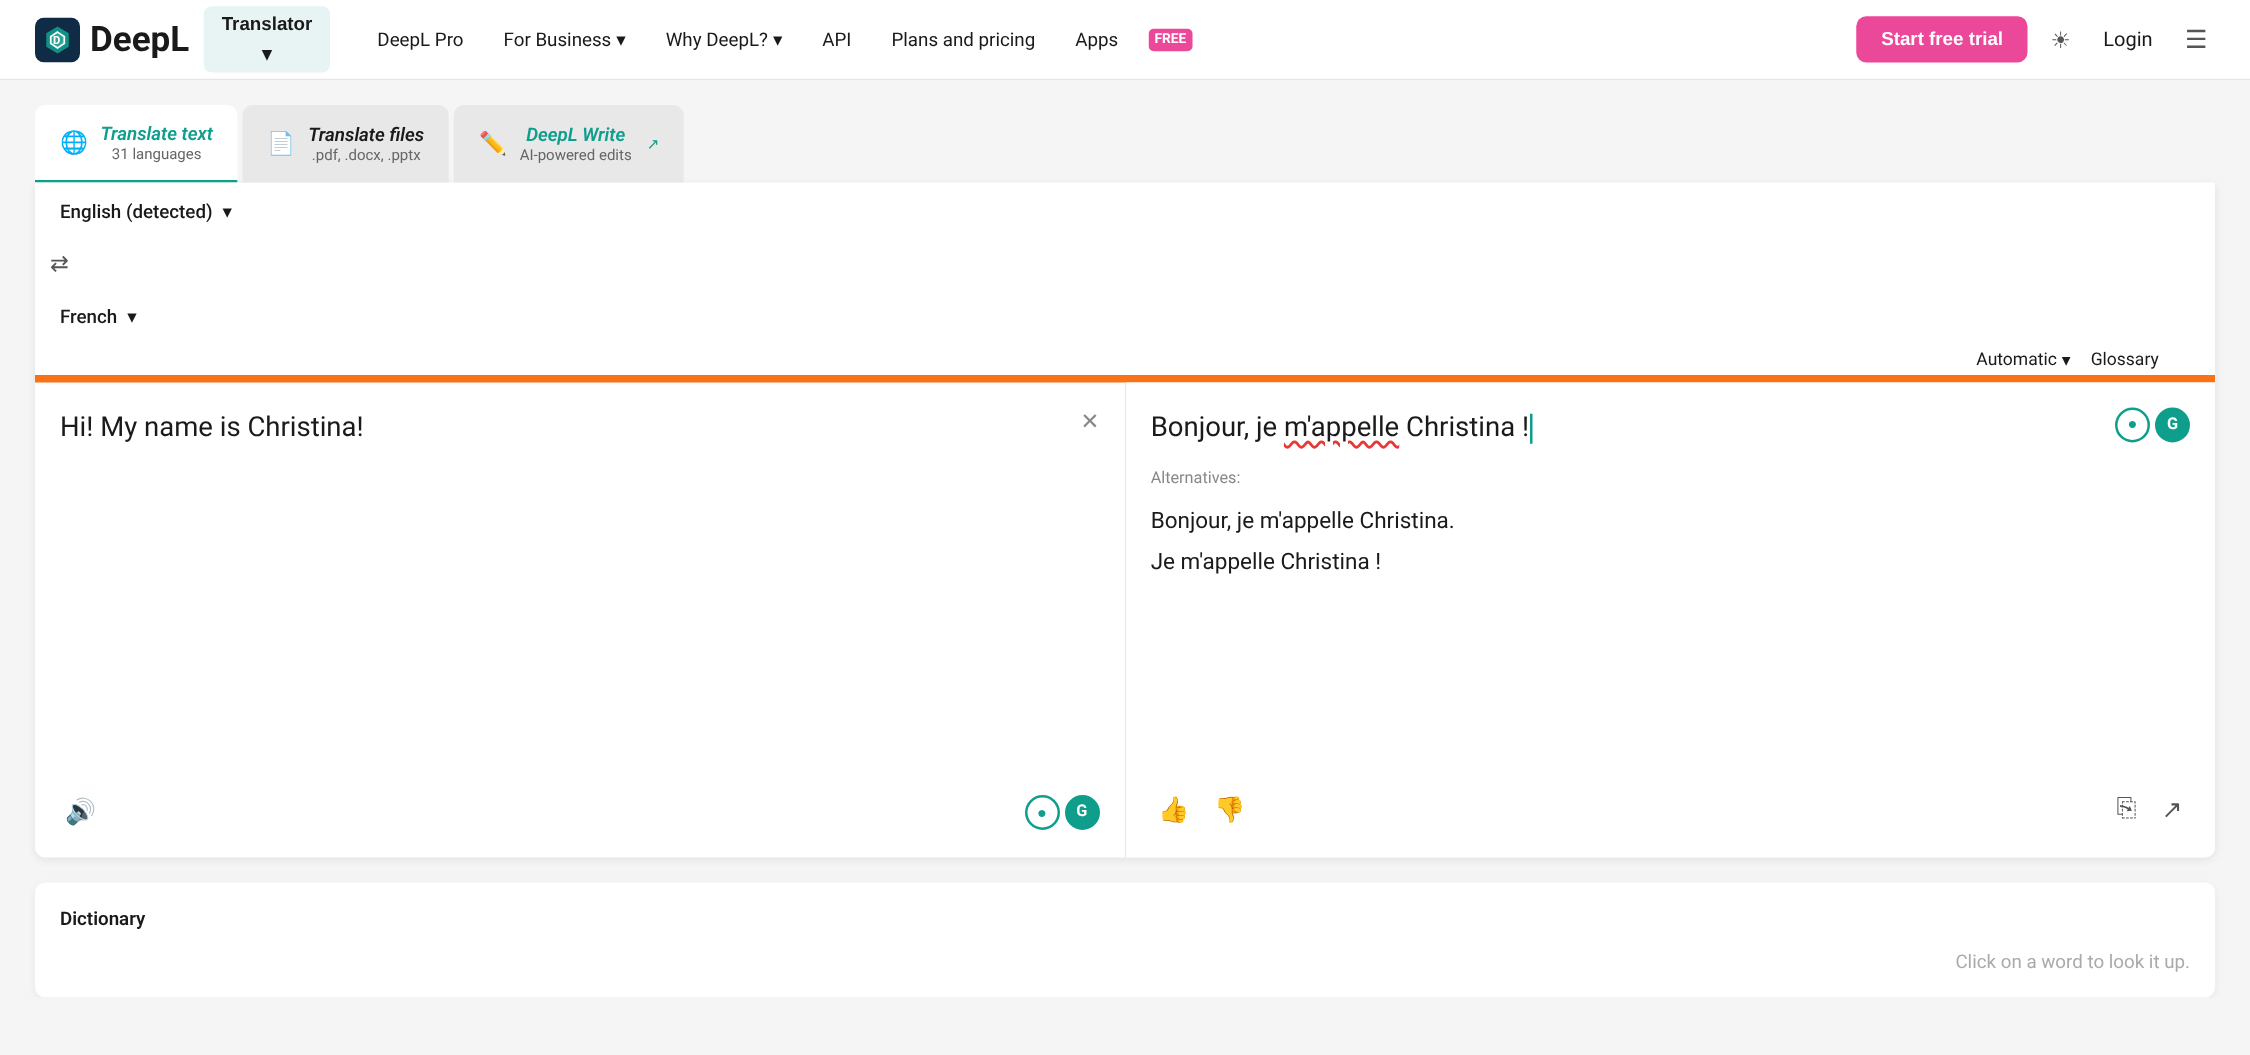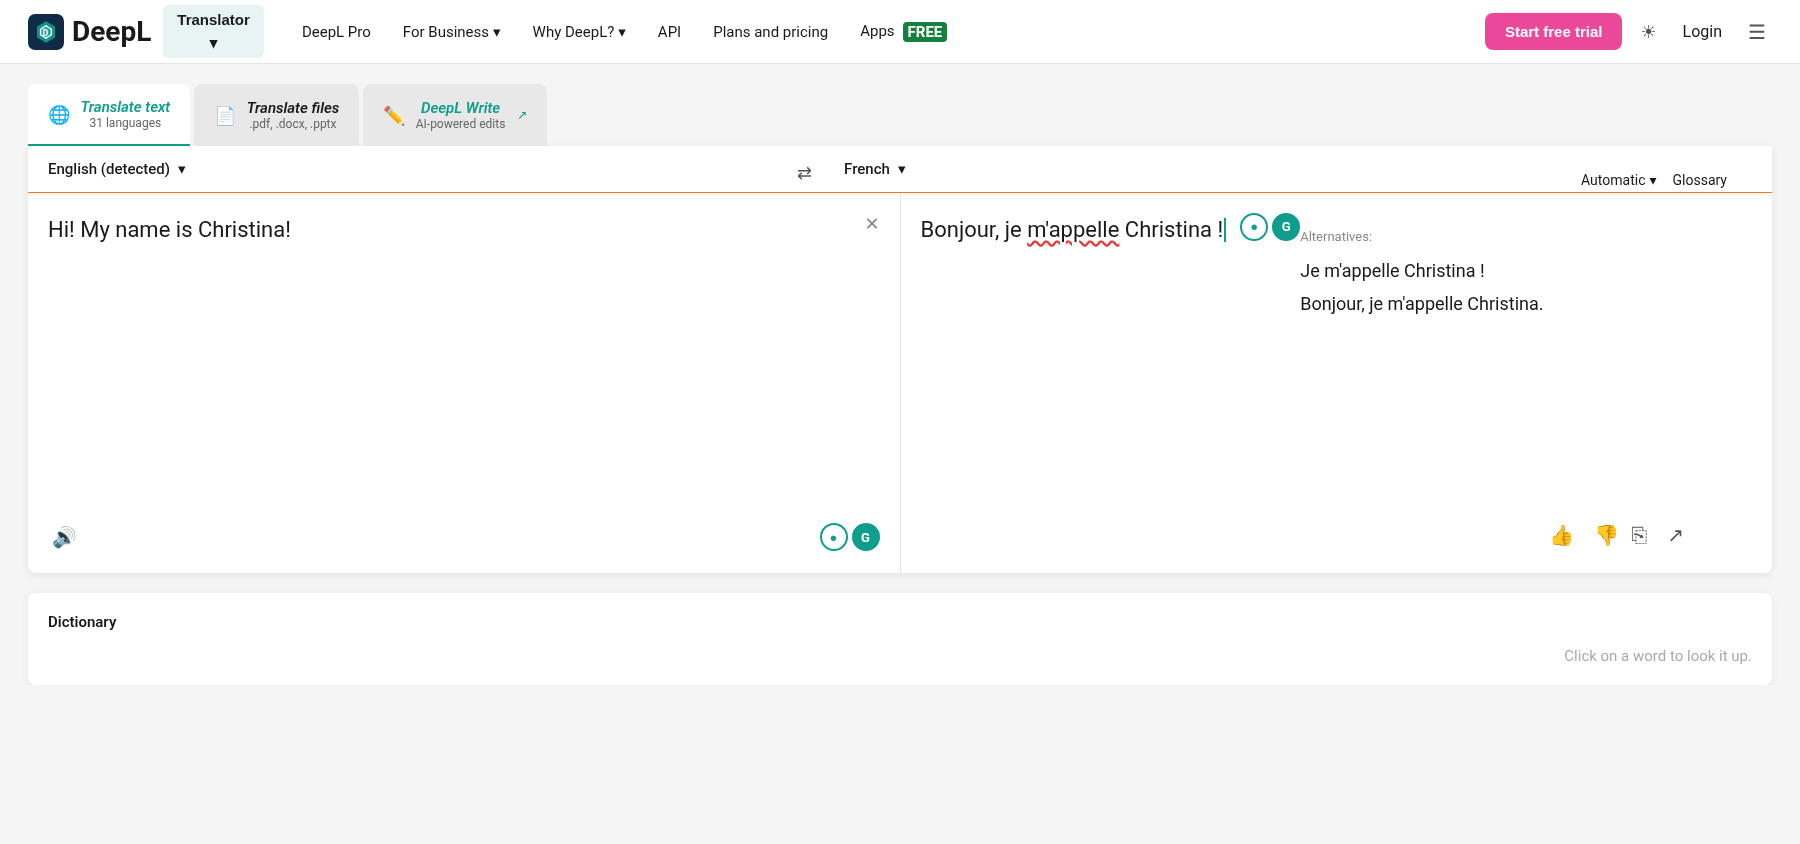--- a/index.html
+++ b/index.html
@@ -64,27 +64,27 @@
       cursor: pointer;
       border-radius: 6px;
       display: flex;
       gap: 4px;
       white-space: nowrap;
       background: none;
       border: none;
       font-family: inherit;
     }
     .apps-badge {
-      background: #15803d;
+      background: #ec4899;
       color: #fff;
-      font-size: 15px;
+      font-size: 11px;
       font-weight: 700;
       border-radius: 4px;
       padding: 1px 5px;
-      margin-left: 4px;
+      margin-left: 20px;
     }
     .navbar-actions {
       display: flex;
       align-items: center;
       gap: 12px;
     }
     .start-trial-btn {
       background: #ec4899;
       color: #fff;
       border: none;
@@ -168,23 +168,24 @@
     
     .translator-container {
       margin: 0 28px;
       background: #fff;
       border-radius: 0 0 8px 8px;
       box-shadow: 0 2px 8px rgba(0,0,0,0.08);
       overflow: hidden;
     }
     .translator-header {
       display: flex;
-      align-items: flex-end;
-      border-bottom: 1px solid #f97316;
+      align-items: flex-start;
+      border-bottom: 6px solid #f97316;
       padding: 0;
+      flex-direction: column;
     }
     .lang-source {
       flex: 1;
       display: flex;
       align-items: center;
       padding: 14px 20px;
       gap: 8px;
       cursor: pointer;
       font-size: 15px;
       font-weight: 500;
@@ -300,21 +301,21 @@
       border: none;
       cursor: pointer;
       font-size: 20px;
       color: #555;
       padding: 4px;
     }
 
     .target-panel {
       flex: 1;
       display: flex;
-      flex-direction: row;
+      flex-direction: column;
       padding: 20px;
       background: #fff;
       position: relative;
     }
     .translation-text {
       font-size: 22px;
       color: #1a1a1a;
       font-weight: 400;
       line-height: 1.5;
       display: flex;
@@ -538,22 +539,22 @@
           <span>Bonjour, je </span><span class="wavy-underline">m'appelle</span><span> Christina !</span><span class="cursor"></span>
         </div>
         <div class="target-gram-icons">
           <div class="gram-icon gram-dot">●</div>
           <div class="gram-icon gram-g">G</div>
         </div>
       </div>
 
       <div class="alternatives-section">
         <div class="alternatives-label">Alternatives:</div>
+        <div class="alt-item">Bonjour, je m'appelle Christina.</div>
         <div class="alt-item">Je m'appelle Christina !</div>
-        <div class="alt-item">Bonjour, je m'appelle Christina.</div>
       </div>
 
       <div class="target-tools">
         <div class="target-tools-left">
           <button class="tool-btn">
             <span>👍</span>
           </button>
           <button class="tool-btn">
             <span>👎</span>
           </button>

